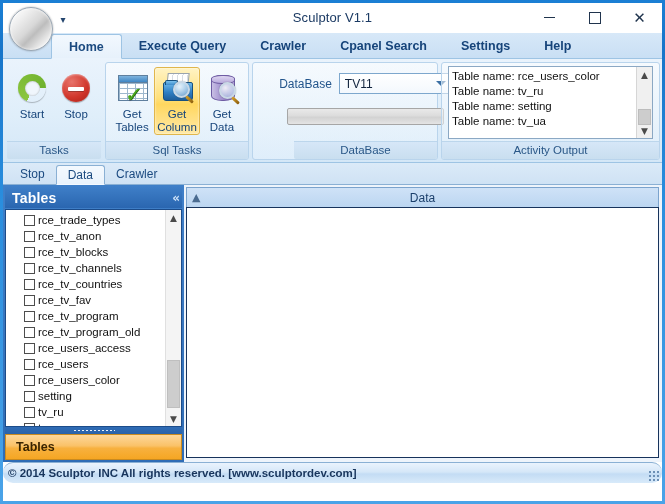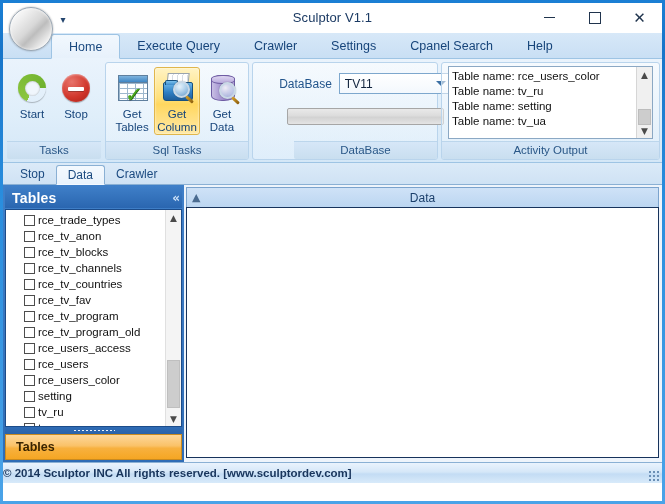--- a/index.html
+++ b/index.html
@@ -93,20 +93,21 @@
     align-items: flex-end;
   }
   .rtab {
     height: 25px;
     padding: 6px 17px;
     display: flex; align-items: center;
     font-size: 12.5px;
     color: #16447a;
     box-sizing: border-box;
     cursor: default;
+    font-weight: bold;
   }
   .rtab.active {
     background: #eaf3fc;
     background: linear-gradient(180deg,#f2f8fe 0%,#e7f1fb 100%);
     border: 1px solid #9ec4e4;
     border-bottom: 1px solid #eaf3fc;
     border-radius: 3px 3px 0 0;
     margin-bottom: -1px;
     color: #1b4a80;
   }
@@ -481,21 +482,23 @@
     box-sizing:border-box;
   }
 
   
   .statusbar {
     position:relative;
     height: 21px;
     background: linear-gradient(180deg,#eaf3fd 0%,#d5e7f8 45%,#c3dcf4 55%,#d8eafa 100%);
     border-top:1px solid #8ab0d4;
     display:flex; align-items:center;
-    box-sizing:border-box;
+    padding-left: 5px;
+    box-sizing:border-box;
+    border-radius:10px;
   }
   .statusbar .txt {
     font-size:11.5px; font-weight:bold; color:#18355c;
     white-space:nowrap;
   }
   .grip-corner{
     position:absolute; right:3px; bottom:2px; width:12px; height:12px;
     background-image: radial-gradient(#6b8fb5 1px, transparent 1.2px);
     background-size: 4px 4px;
     background-position: 1px 1px;
@@ -516,22 +519,22 @@
       </div>
     </div>
 
     <div class="orb"></div>
     <div class="qat-arrow">▾</div>
 
     <div class="tabstrip">
       <div class="rtab active">Home</div>
       <div class="rtab">Execute Query</div>
       <div class="rtab">Crawler</div>
+      <div class="rtab">Cpanel Search</div>
       <div class="rtab">Settings</div>
-      <div class="rtab">Cpanel Search</div>
       <div class="rtab">Help</div>
     </div>
 
     <div class="ribbon">
 
       <div class="rgroup" style="width:96px;">
         <div class="rgroup-body" style="justify-content:center;gap:4px;">
           <div class="bigbtn">
             <div class="ico ico-start">
               <div class="ring"></div>

